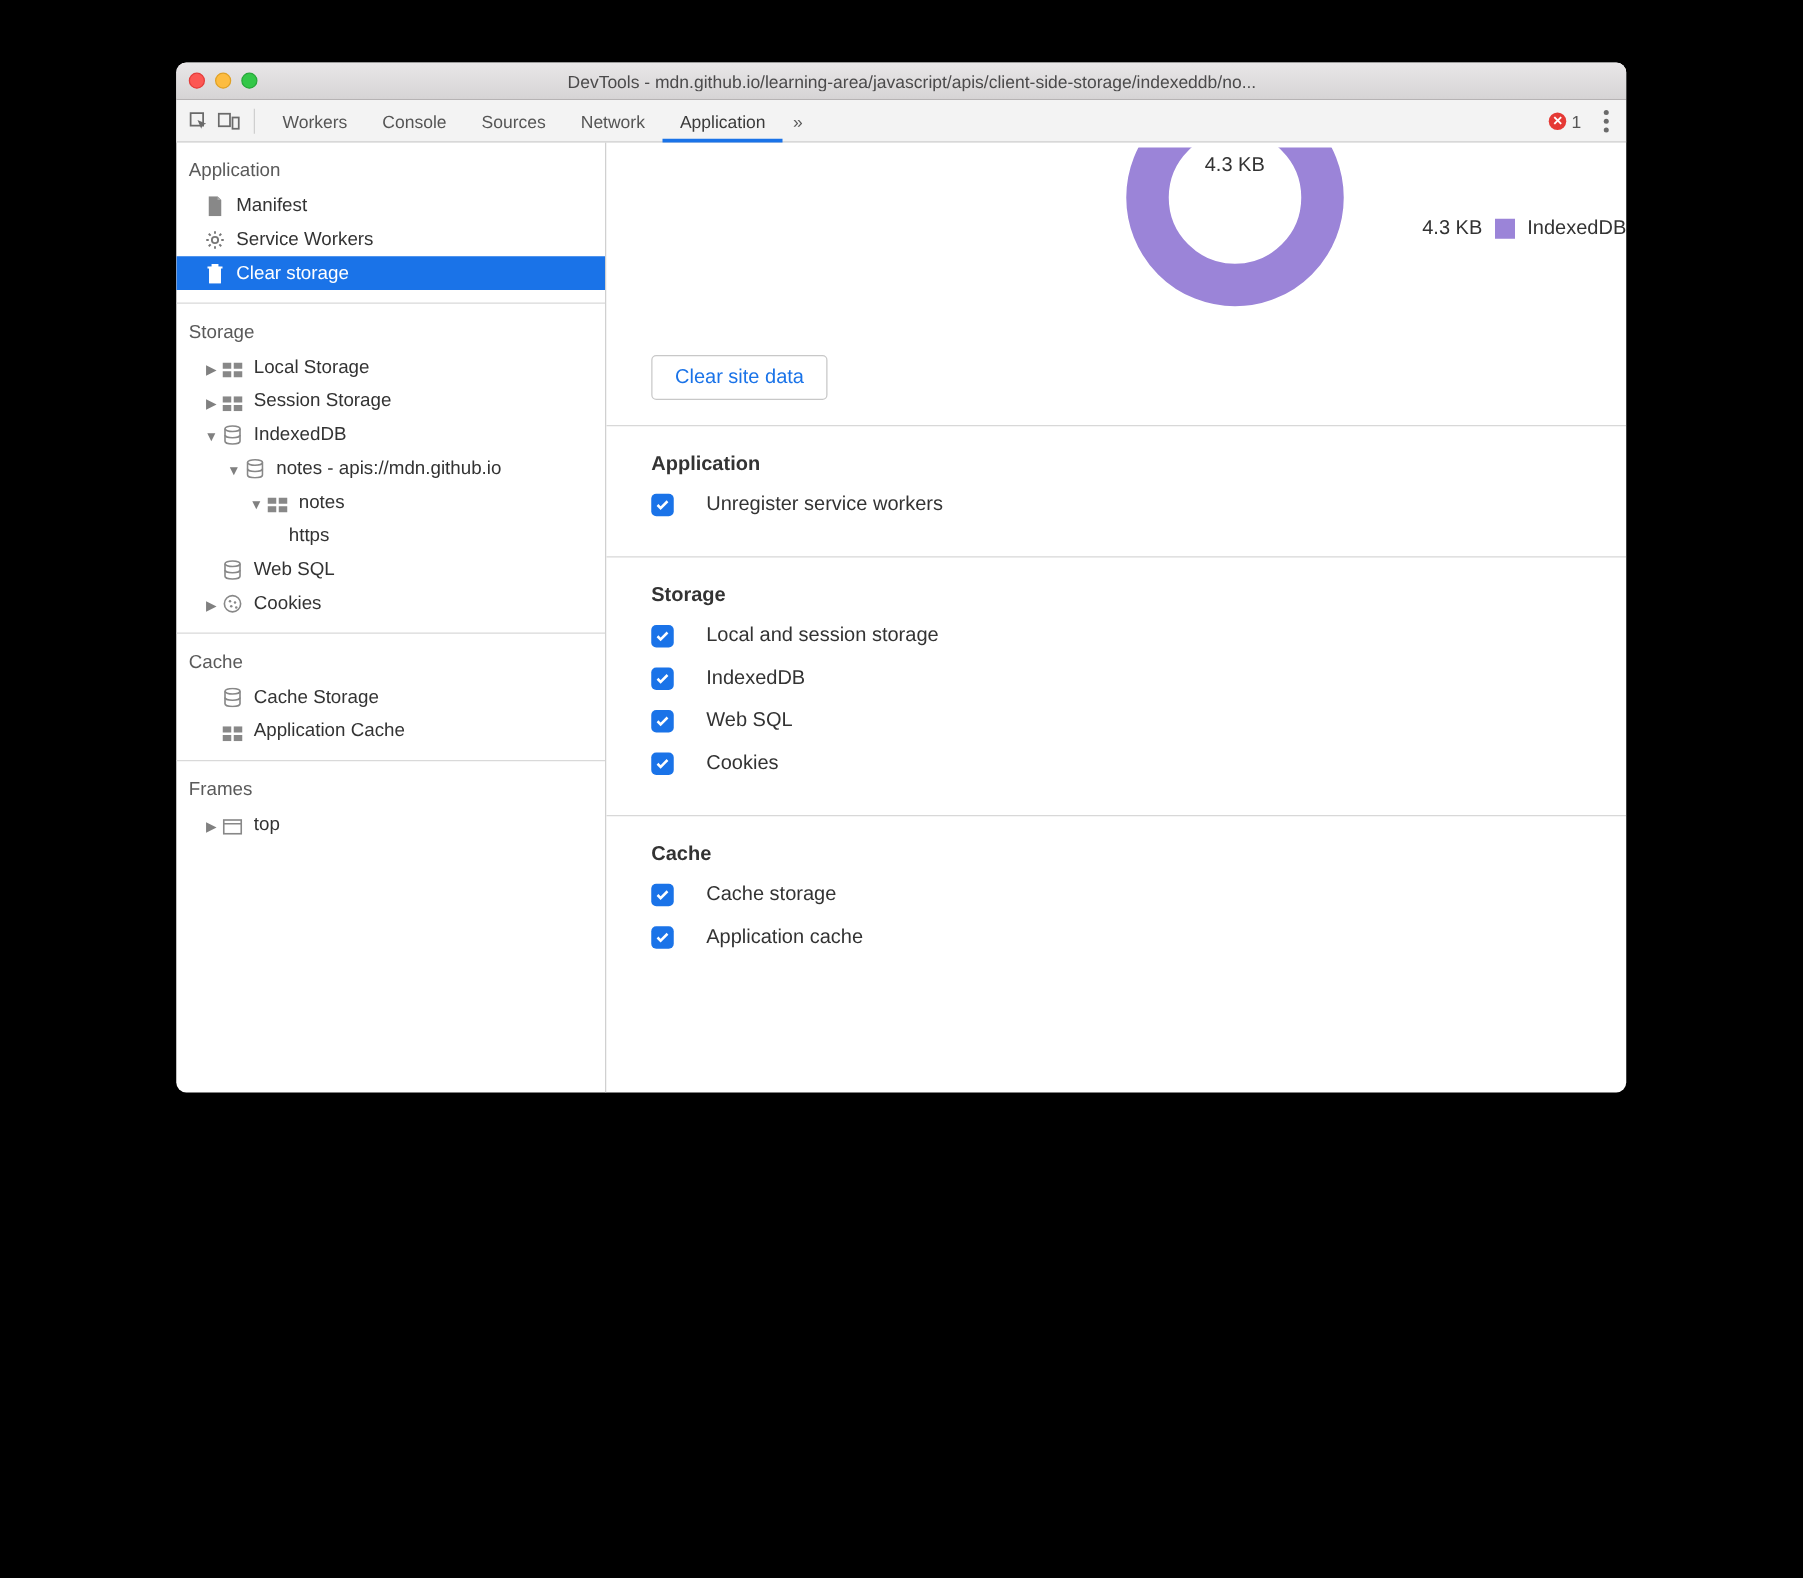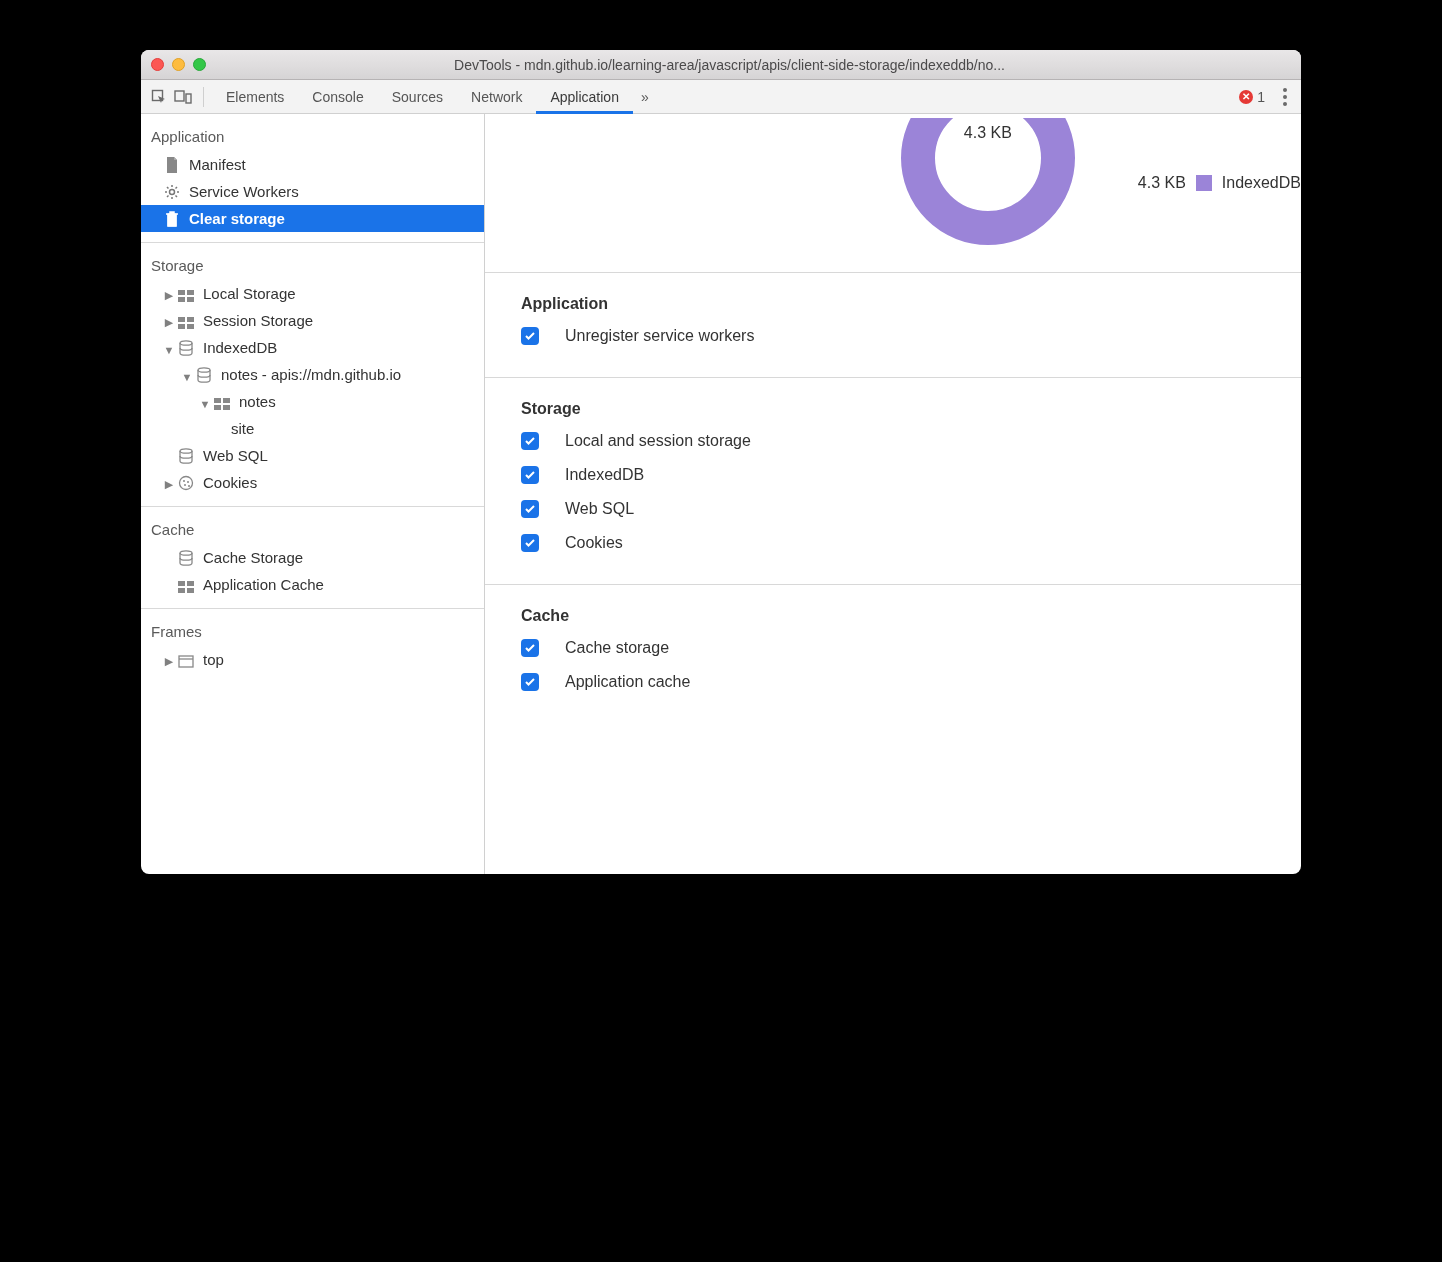--- a/index.html
+++ b/index.html
@@ -56,21 +56,21 @@
   .err-badge .circ { width:14px;height:14px;border-radius:50%;background:#e53935;color:#fff;display:flex;align-items:center;justify-content:center;font-size:10px;font-weight:bold;}
   .kebab { display:flex;flex-direction:column;gap:3px;padding:0 8px;cursor:pointer;}
   .kebab span{width:4px;height:4px;border-radius:50%;background:#6a6a6a;}
   
   .body { display:flex; height:760px;}
   .sidebar { width:344px; border-right:1px solid #d0d0d0; overflow-y:auto; font-size:15px; color:#333;}
   .main { flex:1; overflow-y:auto;}
   
   .section-title { padding: 14px 10px 6px 10px; color:#5a5a5a; font-size:15px; }
   .tree-item { display:flex; align-items:flex-end; padding: 5px 8px 5px 10px; cursor:pointer; white-space:nowrap;}
-  .tree-item.selected { background:#1a73e8; color:#fff;font-weight:bold;}
+  .tree-item.selected { background:#1a73e8; color:#fff;}
   .tree-item .arrow { width:12px; display:inline-block; text-align:center; color:#808080; margin-right:2px; font-size:11px;}
   .tree-item .ticon { width:18px; display:inline-flex; align-items:center; justify-content:center; margin-right:8px;}
   .tree-item.selected .ticon svg * { stroke:#fff; fill:#fff;}
   .indent-1 { padding-left: 22px;}
   .indent-2 { padding-left: 40px;}
   .indent-3 { padding-left: 58px;}
   .indent-5 { padding-left: 90px;}
   .divider-h { height:1px; background:#d9d9d9; margin-top:10px;}
   
   .usage-row { display:flex; align-items:center; gap:60px; padding: 4px 0 24px 36px; justify-content: flex-end;}
@@ -108,21 +108,21 @@
           <path d="M7 7 L14 10 L11 11 L10 14 Z" fill="#6a6a6a"></path>
         </svg>
     </div>
     <div class="icon-btn">
       <svg width="18" height="16" viewBox="0 0 18 16">
           <rect x="1" y="2" width="9" height="10" fill="none" stroke="#6a6a6a" stroke-width="1.4"></rect>
           <rect x="12" y="5" width="5" height="9" fill="none" stroke="#6a6a6a" stroke-width="1.4"></rect>
         </svg>
     </div>
     <div class="divider"></div>
-    <div class="tab">Elements</div>
+    <div class="tab">Workers</div>
     <div class="tab">Console</div>
     <div class="tab">Sources</div>
     <div class="tab">Network</div>
     <div class="tab active">Application</div>
     <div class="chev">»</div>
     <div class="spacer"></div>
     <div class="err-badge">
       <div class="circ">✕</div>
       <span>1</span>
     </div>
@@ -237,21 +237,21 @@
               <rect x="0" y="0" width="7" height="5" fill="#888"></rect>
               <rect x="9" y="0" width="7" height="5" fill="#888"></rect>
               <rect x="0" y="7" width="7" height="5" fill="#888"></rect>
               <rect x="9" y="7" width="7" height="5" fill="#888"></rect>
             </svg>
         </span>
         <span>notes</span>
       </div>
 
       <div class="tree-item indent-5">
-        <span>site</span>
+        <span>https</span>
       </div>
 
       <div class="tree-item indent-1">
         <span class="arrow" style="visibility:hidden">▶</span>
         <span class="ticon">
           <svg width="14" height="16" viewBox="0 0 14 16">
               <ellipse cx="7" cy="3" rx="6" ry="2.2" fill="none" stroke="#888" stroke-width="1.3"></ellipse>
               <path d="M1 3v10c0 1.2 2.7 2.2 6 2.2s6-1 6-2.2V3" fill="none" stroke="#888" stroke-width="1.3"></path>
               <path d="M1 8c0 1.2 2.7 2.2 6 2.2s6-1 6-2.2" fill="none" stroke="#888" stroke-width="1.3"></path>
             </svg>
@@ -324,20 +324,23 @@
           </svg>
           <div class="donut-center">4.3 KB</div>
         </div>
         <div class="legend">
           <span>4.3 KB</span>
           <span class="sw"></span>
           <span>IndexedDB</span>
         </div>
       </div>
 
+      <div class="clear-btn-row">
+        <button class="clear-btn">Clear site data</button>
+      </div>
 
       <div class="section-main">
         <div class="hd">Application</div>
         <div class="check-row">
           <div class="cbx">
               <svg viewBox="0 0 12 12">
                 <path d="M2 6l2.5 2.5L10 3" fill="none" stroke="#fff" stroke-width="2"></path>
               </svg>
             </div>
           <span>Unregister service workers</span>

